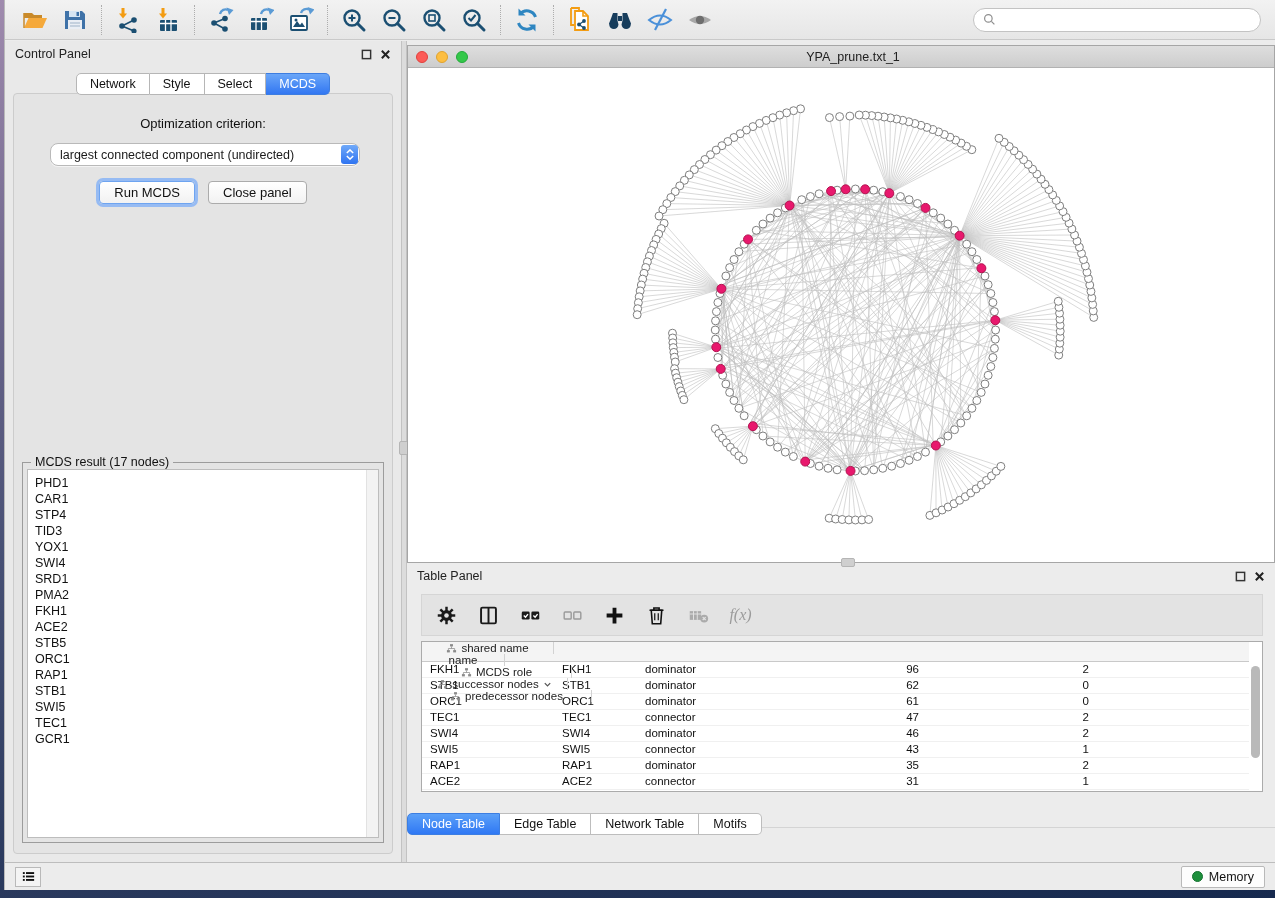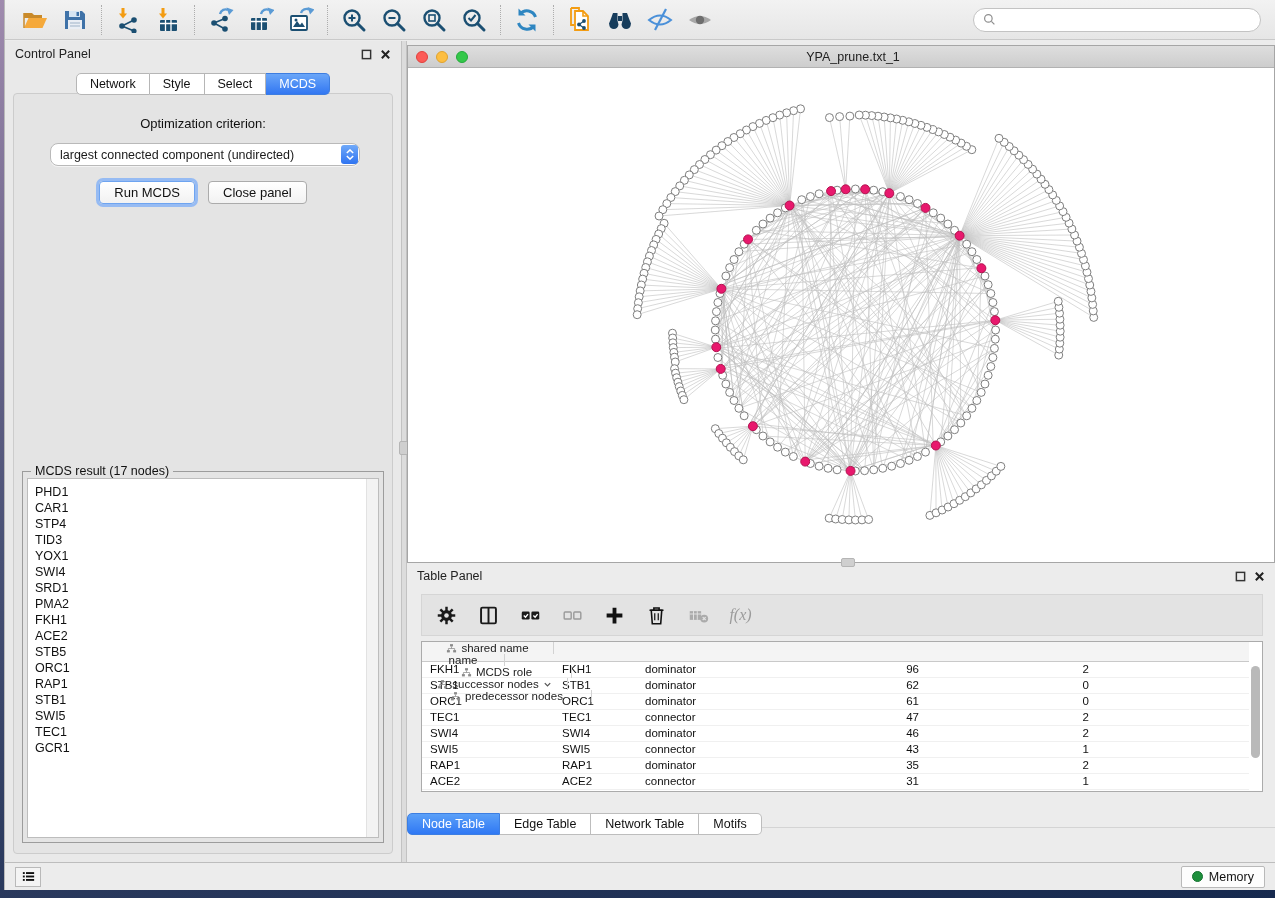--- a/index.html
+++ b/index.html
@@ -40,21 +40,21 @@
   .opt-label { text-align:center; margin-top:22px; font-size:13px; color:#111; }
   .select-box { margin:12px 32px 0 36px; height:23px; background:#fff; border:1px solid #b9b9b9; border-radius:8px;
     display:flex; align-items:center; font-size:12.5px; position:relative; padding-left:9px; box-shadow:0 1px 0 rgba(255,255,255,.6); }
   .select-stepper { position:absolute; right:1px; top:1px; bottom:1px; width:17px; border-radius:3px;
     background:linear-gradient(#6fa9f9,#2f74f1); display:flex; flex-direction:column; align-items:center; justify-content:center; gap:1px; }
   .select-stepper svg { width:8px; height:5px; }
   .btn-row { display:flex; justify-content:center; gap:13px; margin-top:15px; }
   .mac-btn { background:linear-gradient(#ffffff,#f2f2f2); border:1px solid #ababab; border-radius:4px;
     padding:3px 14px; font-size:13px; color:#111; cursor:default; }
   .mac-btn.focused { box-shadow:0 0 0 3px rgba(108,165,250,.65); border-color:#6ea4f0; }
-  .result-group { position:absolute; left:8px; right:8px; top:368px; bottom:10px; border:1px solid #9c9c9c;margin-top:9px; }
+  .result-group { position:absolute; left:8px; right:8px; top:368px; bottom:10px; border:1px solid #9c9c9c; }
   .result-legend { position:absolute; top:-8px; left:8px; background:#e4e4e4; padding:0 4px; font-size:12.5px; color:#111; }
   .result-list { position:absolute; inset:6px 4px 4px 4px; background:#fff; border:1px solid #bdbdbd; overflow:hidden; }
   .result-items { padding:5px 0 0 7px; font-size:12.5px; line-height:16px; color:#111; }
   .result-scroll { position:absolute; right:0; top:0; bottom:0; width:12px; background:#f3f3f3; border-left:1px solid #e2e2e2; }
 
   
   .v-splitter { position:absolute; left:396px; top:41px; width:6px; bottom:28px; background:#dcdcdc;
     border-left:1px solid #c2c2c2; border-right:1px solid #c2c2c2; }
   .v-grip { position:absolute; left:-3px; top:400px; width:10px; height:14px; background:#cfcfcf; border:1px solid #b5b5b5; border-radius:2px; }
   .h-grip { position:absolute; left:50%; top:-5px; width:14px; height:9px; background:#cfcfcf; border:1px solid #b5b5b5; border-radius:2px; }

